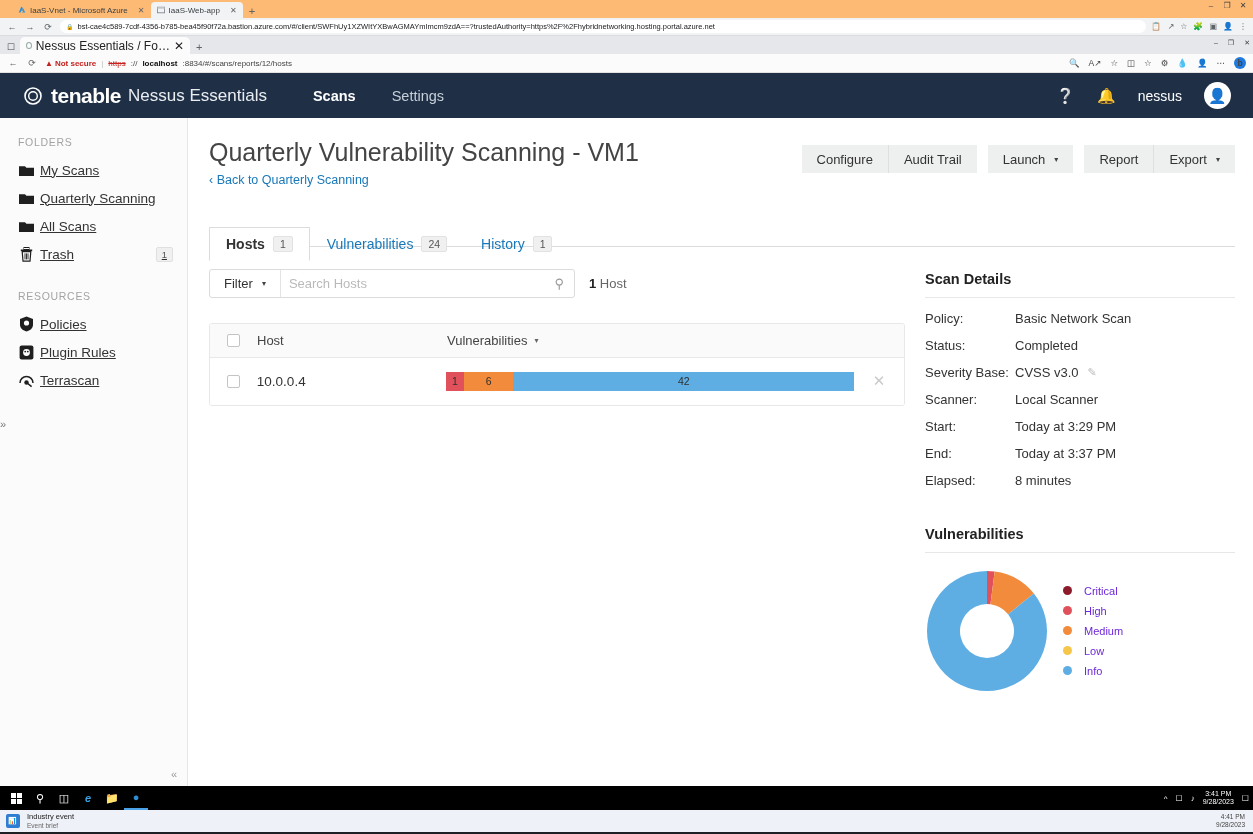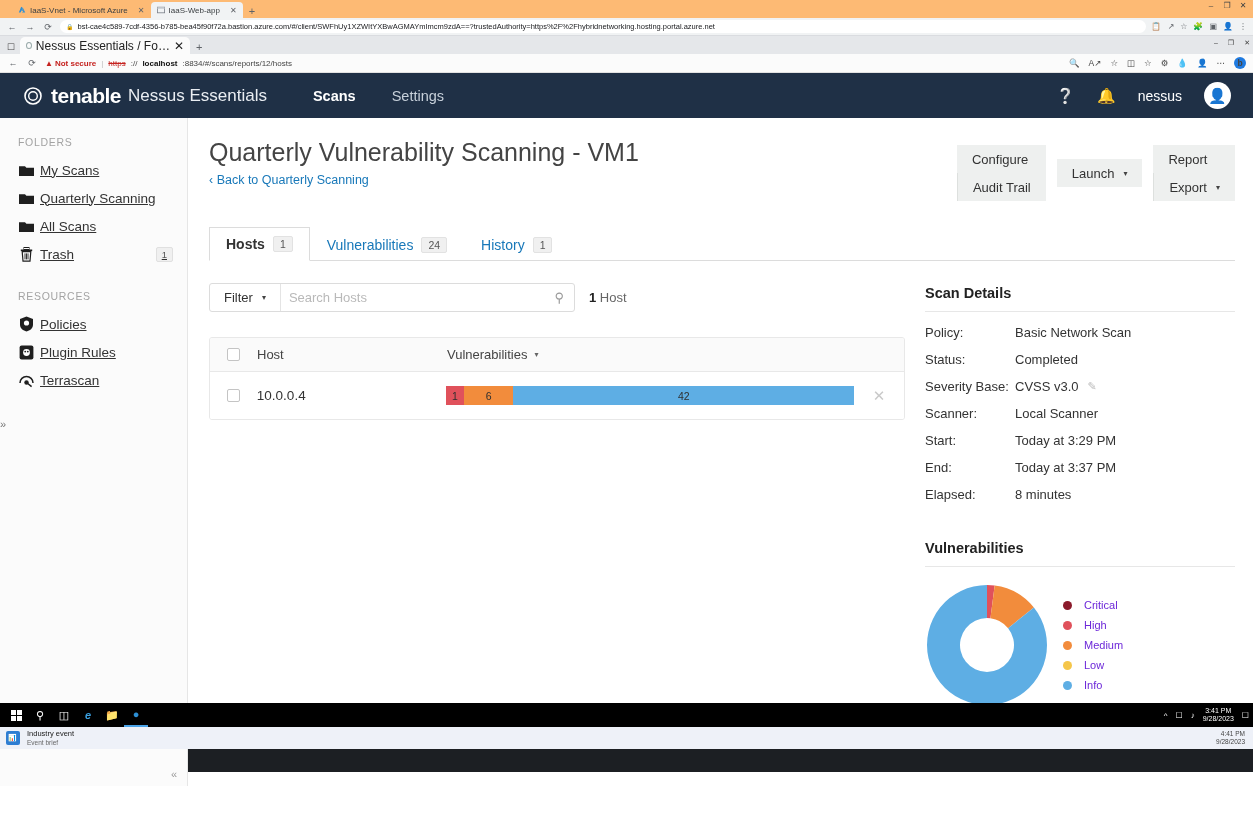--- a/index.html
+++ b/index.html
@@ -77,21 +77,21 @@
   .urlrest { color: #444; }
   .inner-actions { display: flex; align-items: center; gap: 9px; }
   .inner-actions span { font-size: 8.5px; color: #444; }
   .bing-b {
     width: 12px; height: 12px; border-radius: 50%;
     background: #1f7ae0; color: #fff; font-size: 8px; font-weight: bold;
     display: flex; align-items: center; justify-content: center;
   }
 
   
-  .nessus { position: relative; width: 1253px; height: 630px; background: #fff; }
+  .nessus { position: relative; width: 1253px; height: 713px; background: #fff; }
   .nav-bar {
     height: 45px; background: #1f3046; display: flex; align-items: center;
     padding: 0 22px; color: #fff;
   }
   .brand { display: flex; align-items: center; gap: 7px; }
   .brand-logo-word { font-size: 21px; font-weight: bold; letter-spacing: -0.5px; }
   .brand-sub { font-size: 17px; font-weight: 300; color: #e9edf2; }
   .nav-links { display: flex; align-items: center; margin-left: 46px; gap: 36px; }
   .nav-link { font-size: 14.5px; color: #c7d0da; cursor: pointer; }
   .nav-link.active { color: #fff; font-weight: bold; }
@@ -130,34 +130,34 @@
   }
   .side-expander {
     position: absolute; left: 0px; top: 300px; font-size: 11px; color: #777;
   }
 
   .main { flex: 1; padding: 20px 18px 0 21px; min-width: 0; }
   .page-head { display: flex; align-items: flex-start; }
   .page-title { font-size: 25px; color: #444; font-weight: 400; line-height: 1.15; }
   .back-link { font-size: 12.5px; color: #1878b9; margin-top: 6px; cursor: pointer; }
   .head-actions { margin-left: auto; display: flex; align-items: center; gap: 11px; padding-top: 7px; }
-  .btn-group { display: flex; flex-direction: column; }
+  .btn-group { display: flex; }
   .btn {
     background: #eef0ef; border: none; font-size: 13px; color: #333;
     height: 28px; padding: 0 15px; cursor: pointer; font-family: inherit;
     display: flex; align-items: center; gap: 9px;
   }
   .btn + .btn { border-left: 1px solid #dde0de; }
   .caret { font-size: 8px; color: #444; }
 
   .tabs { display: flex; margin-top: 25px; border-bottom: 1px solid #dcdcdc; }
   .tab {
     display: flex; align-items: center; gap: 8px; padding: 8px 16px;
     font-size: 14px; color: #1878b9; cursor: pointer;
-    border: 1px solid transparent; border-bottom: none; position: relative; top: 1px;
+    border: 1px solid transparent; border-bottom: none; position: relative; top: 15px;
   }
   .tab.active {
     color: #333; font-weight: bold; background: #fff;
     border-color: #dcdcdc; border-bottom: 1px solid #fff;
   }
   .tab-badge {
     background: #f0f0f0; border: 1px solid #e2e2e2; border-radius: 2px;
     font-size: 10.5px; color: #555; padding: 1px 6px; font-weight: normal;
   }
 

